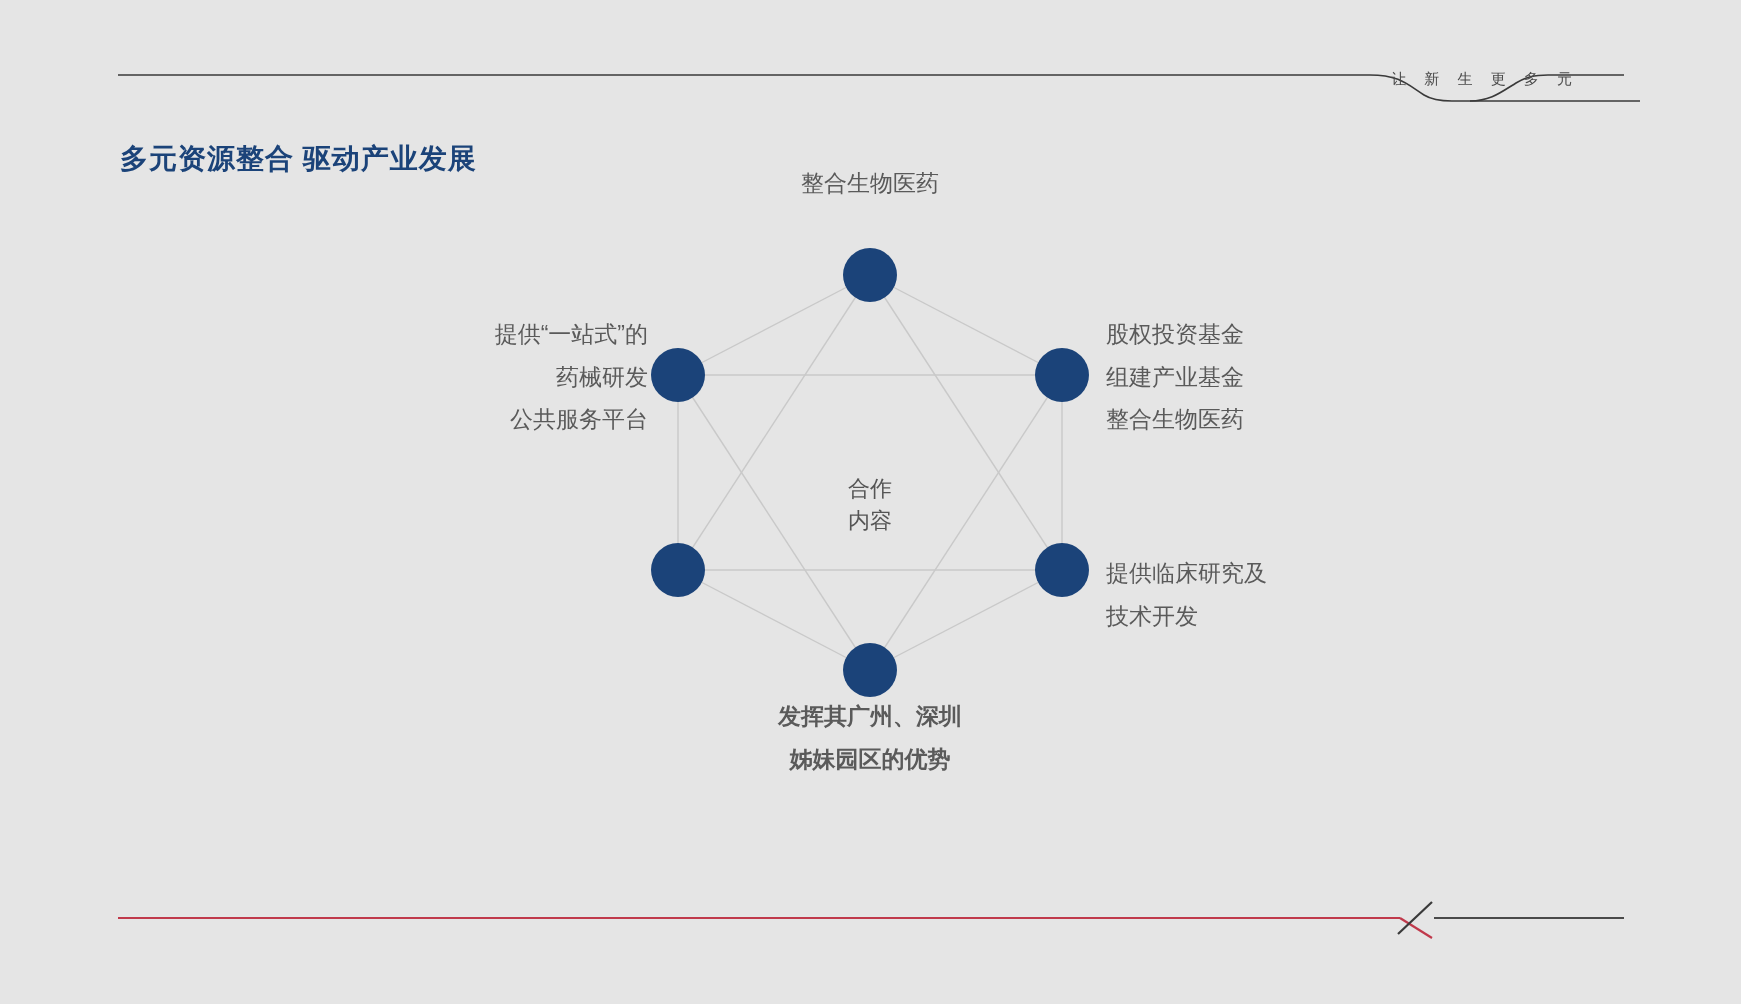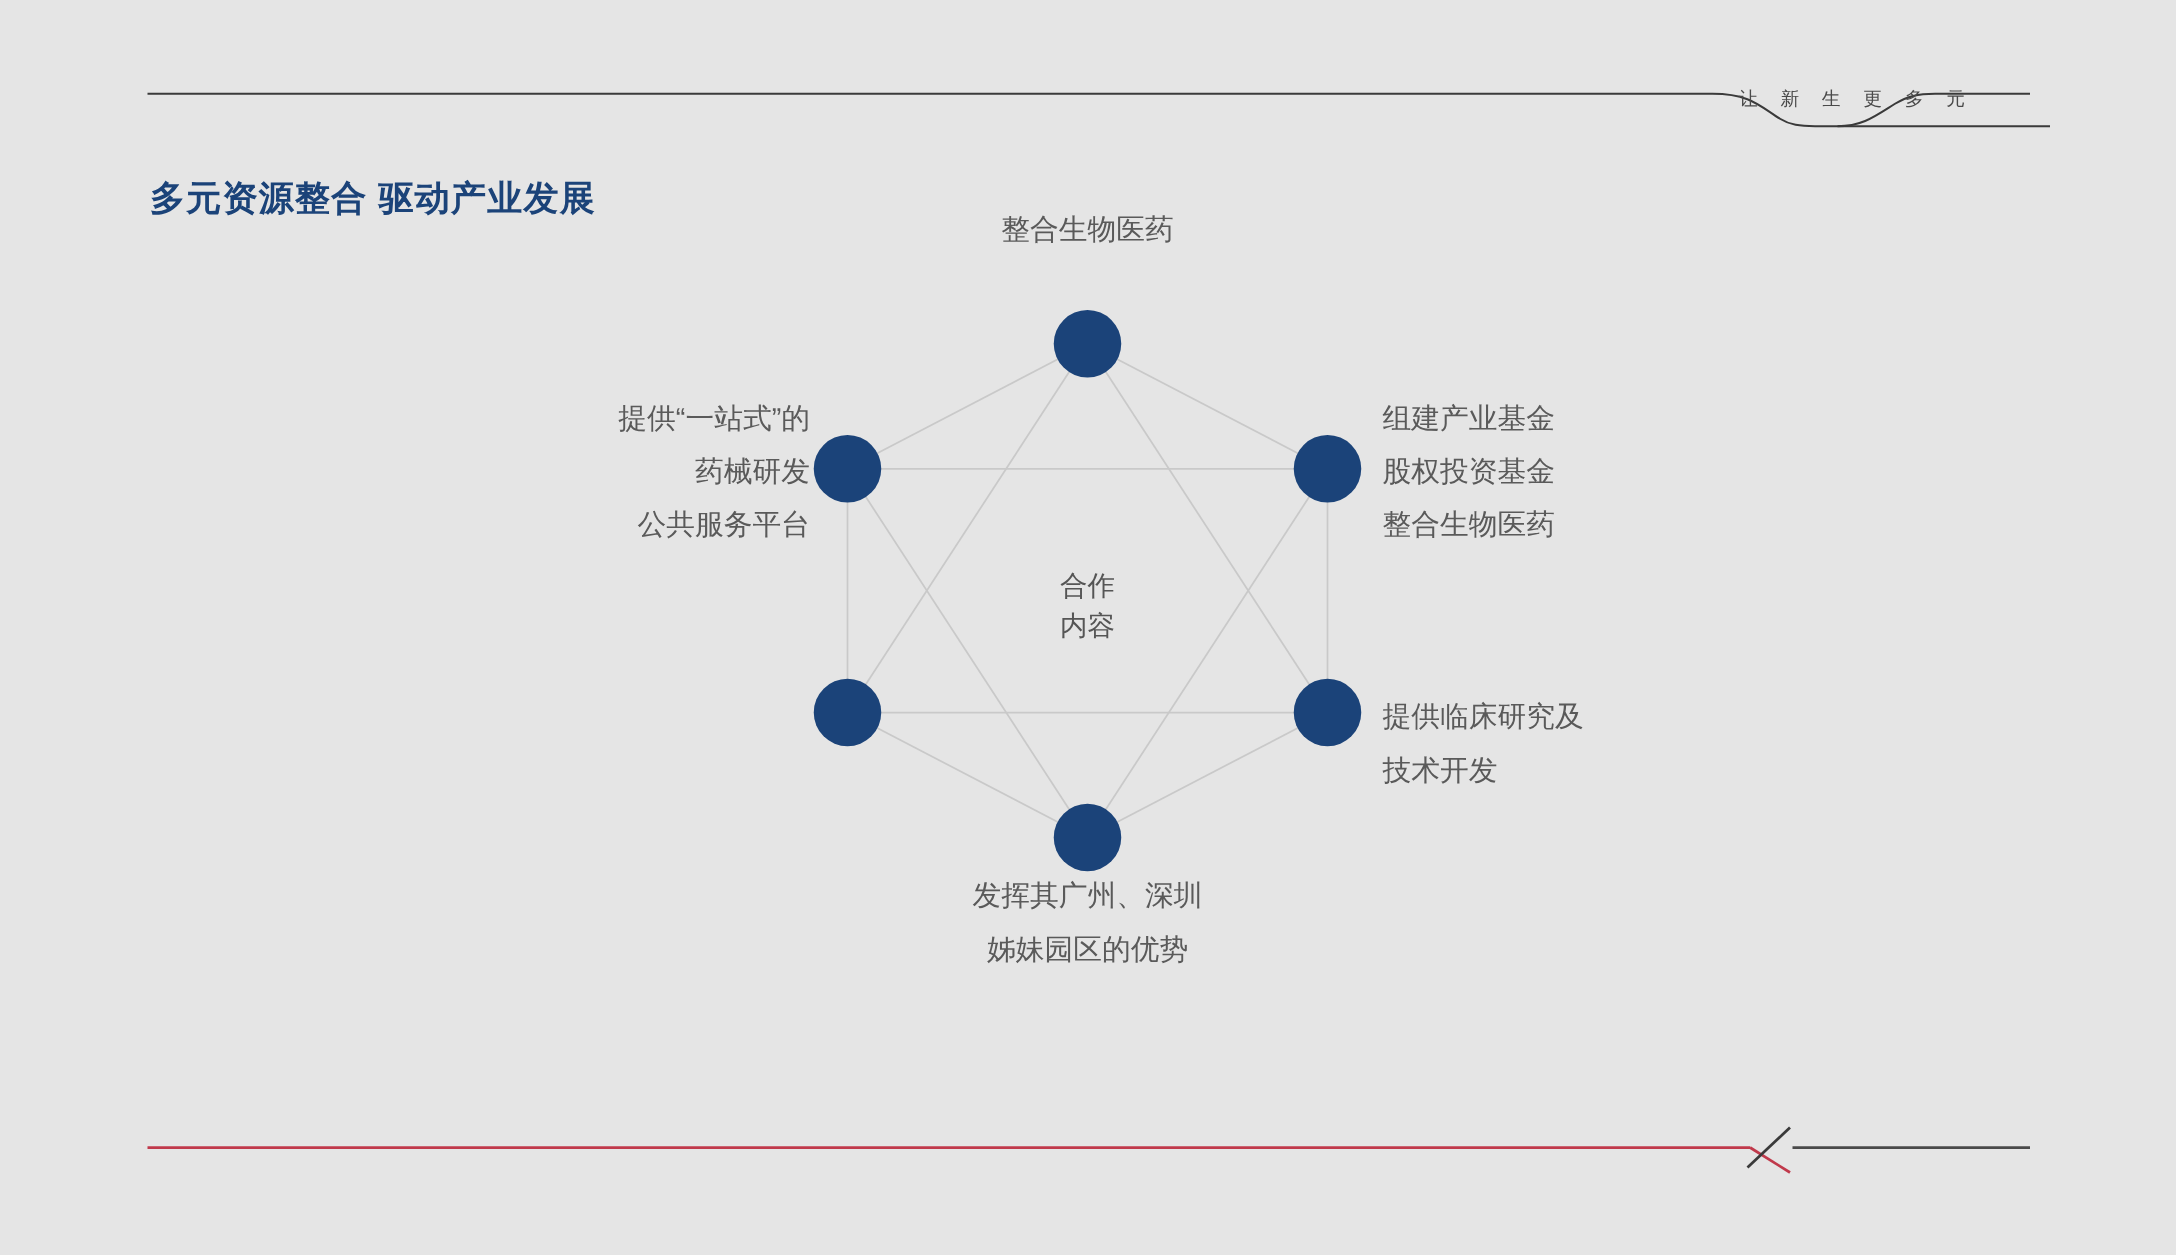--- a/index.html
+++ b/index.html
@@ -91,20 +91,21 @@
   .node-label.right-align  { text-align: right; }
 
   #center-label {
     position: absolute;
     font-size: 22px;
     line-height: 1.45;
     color: #555555;
     text-align: center;
     transform: translate(-50%, -50%);
     white-space: nowrap;
+    margin-top: 20px;
   }
 
   
   #footer-deco {
     position: absolute;
     left: 0;
     top: 880px;
     width: 1741px;
     height: 70px;
     pointer-events: none;
@@ -157,31 +158,31 @@
     <div class="node" style="left:632px; top:400px;"></div>
     <div class="node" style="left:440px; top:500px;"></div>
     <div class="node" style="left:248px; top:400px;"></div>
     <div class="node" style="left:248px; top:205px;"></div>
 
     <div class="node-label center-align" style="left:270px; top:-8px; width:340px;">
       <div>整合生物医药</div>
     </div>
 
     <div class="node-label left-align" style="left:676px; top:143px; width:240px;">
+      <div>股权投资基金</div>
       <div>组建产业基金</div>
-      <div>股权投资基金</div>
       <div>整合生物医药</div>
     </div>
 
     <div class="node-label left-align" style="left:676px; top:382px; width:240px;">
       <div>提供临床研究及</div>
       <div>技术开发</div>
     </div>
 
-    <div class="node-label center-align" style="left:260px; top:525px; width:360px;">
+    <div class="node-label center-align" style="left:260px; top:525px; width:360px;font-weight:bold;">
       <div>发挥其广州、深圳</div>
       <div>姊妹园区的优势</div>
     </div>
 
 
     <div class="node-label right-align" style="left:-30px; top:143px; width:248px;">
       <div>提供“一站式”的</div>
       <div>药械研发</div>
       <div>公共服务平台</div>
     </div>

